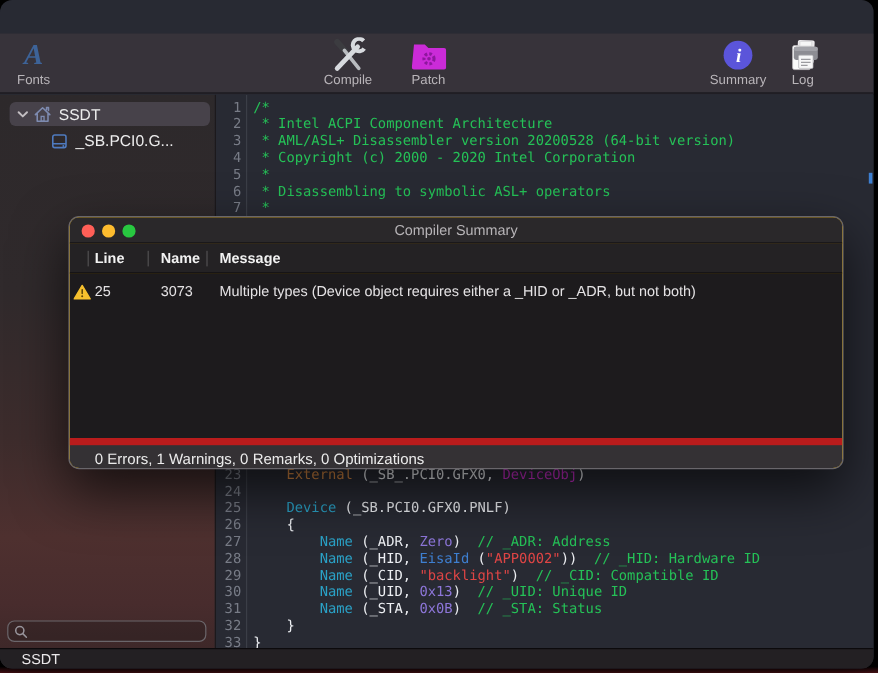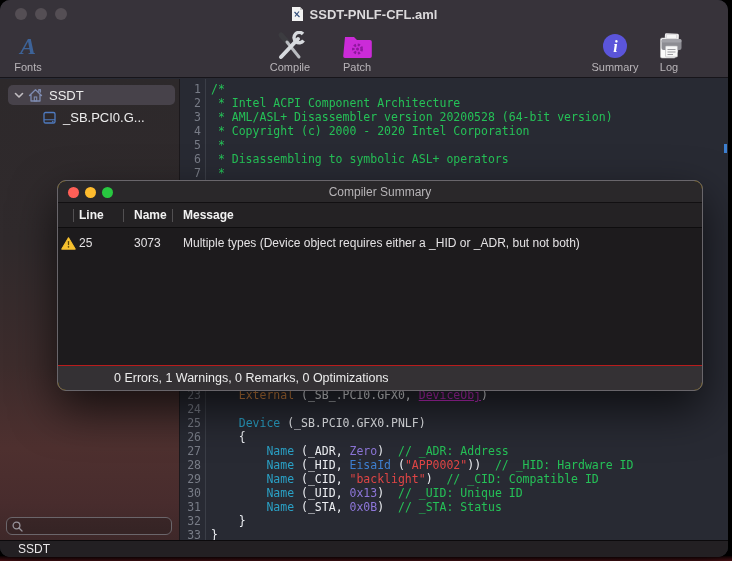--- a/index.html
+++ b/index.html
@@ -49,21 +49,21 @@
   .gutter-rule { position:absolute; left:25px; top:0; bottom:0; width:1px; background:#3b3e47; }
   .code-block { position:absolute; left:0; right:0; }
   .code-block.top { top:3px; }
   .code-block.bottom { top:309px; }
   .code-line { display:flex; height:14px; line-height:14px; white-space:pre; }
   .gutter { width:21px; flex:none; text-align:right; color:#787c87; }
   .code-text { padding-left:10px; }
   .tok-comment { color:var(--c-comment,#25c157); }
   .tok-keyword { color:var(--c-keyword,#2aa1c6); }
   .tok-external { color:var(--c-external,#d78843); }
-  .tok-objtype { color:var(--c-objtype,#cb2dcb);text-decoration:underline; }
+  .tok-objtype { color:var(--c-objtype,#cb2dcb); }
   .tok-number { color:var(--c-number,#8d76d9); }
   .tok-func { color:var(--c-function,#3e7fd0); }
   .tok-string { color:var(--c-string,#df4545); }
   .tok-plain { color:var(--c-plain,#edeff3); }
   .scroll-tick { position:absolute; right:1px; top:65px; width:3px; height:9px; background:#3d7fd0; }
 
   .bottom-bar { position:absolute; left:0; bottom:0; width:100%; height:17px; background:#232023;
             border-top:1px solid #0c0a0c; display:flex; align-items:center; }
   .bottom-bar .path-label { margin-left:18px; font-size:12px; color:#e9e7e9; }
 
@@ -79,49 +79,32 @@
   .sw-dot-yellow { background:var(--c-traffic_yellow,#febc2e); }
   .sw-dot-green { background:var(--c-traffic_green,#28c840); }
   .sw-title { font-size:12px; color:#b7b4b7; }
   .sw-grid { display:grid; grid-template-columns:20px 50px 49px 1fr; align-items:center; }
   .sw-header { position:relative; height:25px; background:#242224; border-bottom:1px solid #0e0d0e;
             font-size:12px; font-weight:bold; color:#f2f2f2; flex:none; }
   .sw-sep { position:absolute; top:6px; width:1px; height:13px; background:#525052; }
   .sw-body { flex:1; background:#1d1b1d; }
   .sw-row { height:22px; font-size:12px; color:#e4e2e4; margin-top:4px; }
   .sw-row .warn-cell { display:flex; justify-content:center; }
-  .sw-footer { height:25px; background:#343134; border-top:1px solid #b91c1c; display:flex;
-            align-items:center; flex:none;padding-left:35px; }
+  .sw-footer { height:25px; background:#343134; border-top:6px solid #b91c1c; display:flex;
+            align-items:flex-end; flex:none; }
   .sw-footer .status-text { margin-left:21px; font-size:12.5px; color:#ececec; }
 </style>
 </head>
 <body>
 
 <div class="screen">
   <div class="wallpaper-strip"></div>
 
   <div class="main-window">
 
-    <div class="titlebar">
-      <div class="traffic">
-        <div class="dot"></div>
-        <div class="dot"></div>
-        <div class="dot"></div>
-      </div>
-      <div class="title-wrap">
-        <span style="display:flex;">
-          <svg width="13" height="16" viewBox="0 0 13 16">
-            <path d="M1 1 h8 l3 3 v11 h-11 z" fill="#f2f2f2"></path>
-            <path d="M9 1 l3 3 h-3 z" fill="#c9c9c9"></path>
-            <path d="M3.5 6 l5 5 M8 5.5 l-4 5" stroke="#35507c" stroke-width="1.2" fill="none"></path>
-          </svg>
-        </span>
-        <span class="title-text">SSDT-PNLF-CFL.aml</span>
-      </div>
-    </div>
 
     <div class="toolbar">
       <div class="tool-item" style="left:8px; width:40px;">
         <div class="ticon">
             <span class="fonts-a">A</span>
           </div>
         <div class="tlabel">Fonts</div>
       </div>
 
       <div class="tool-item" style="left:266px; width:48px;">

